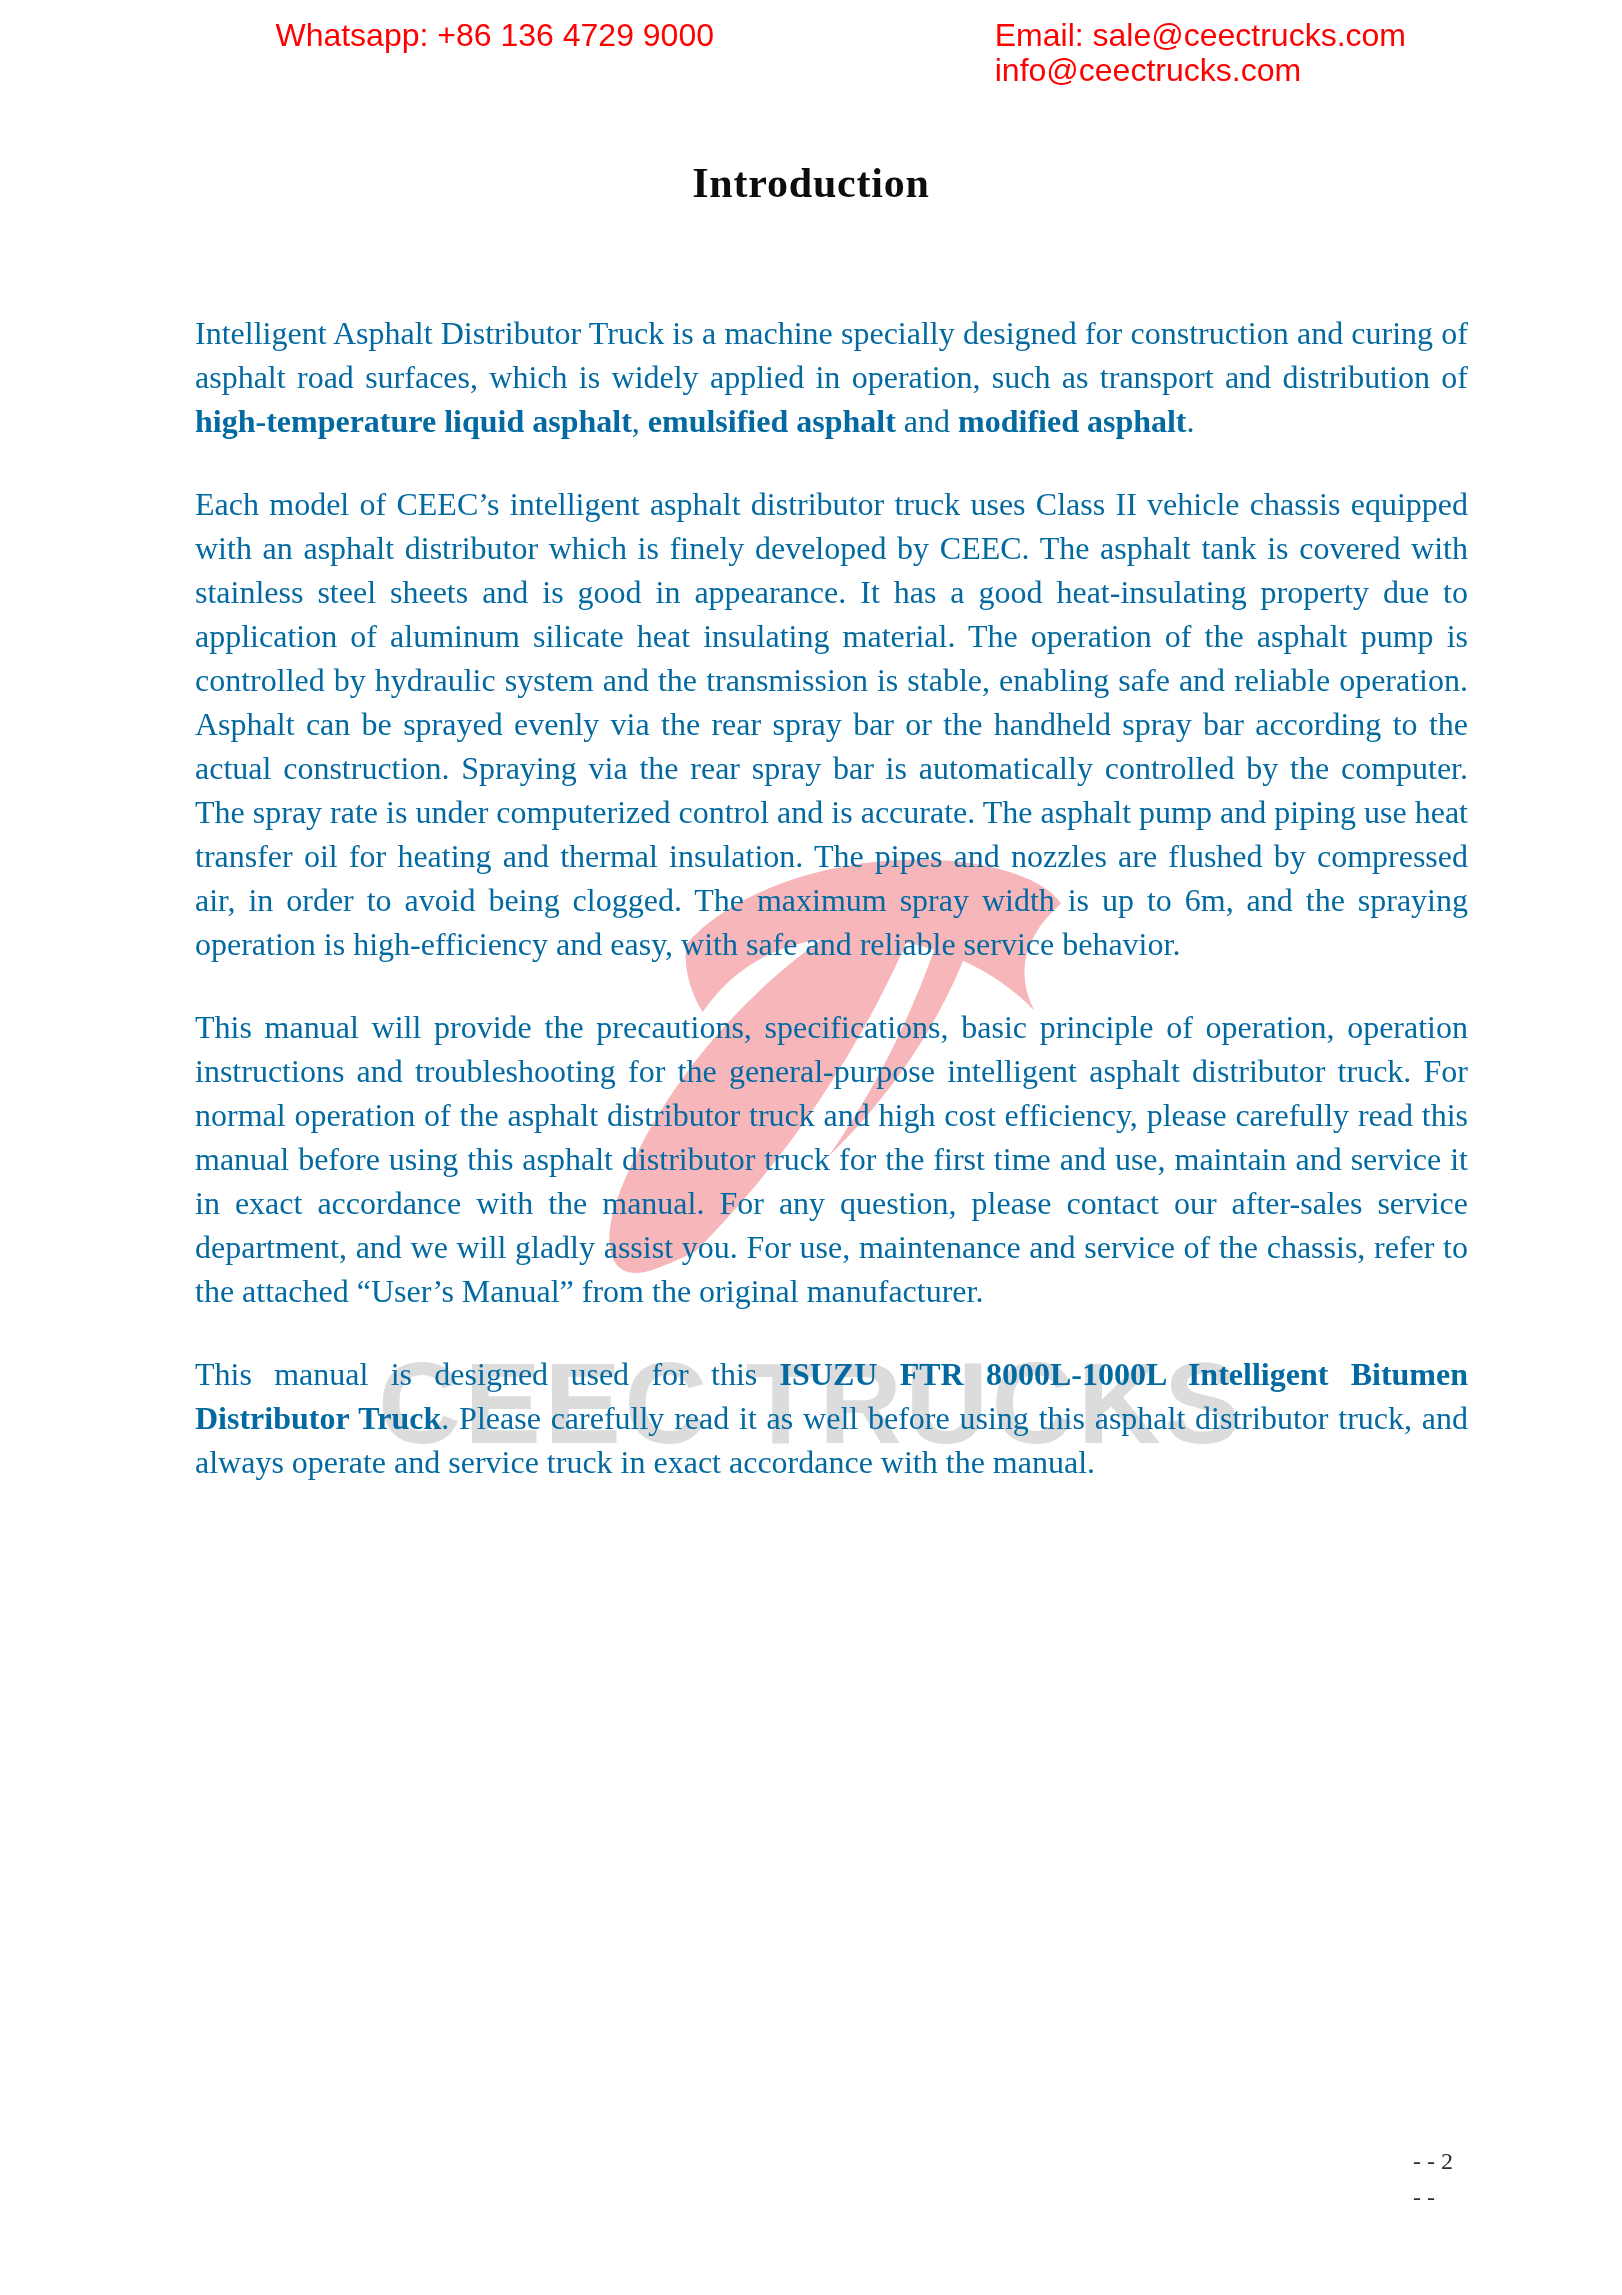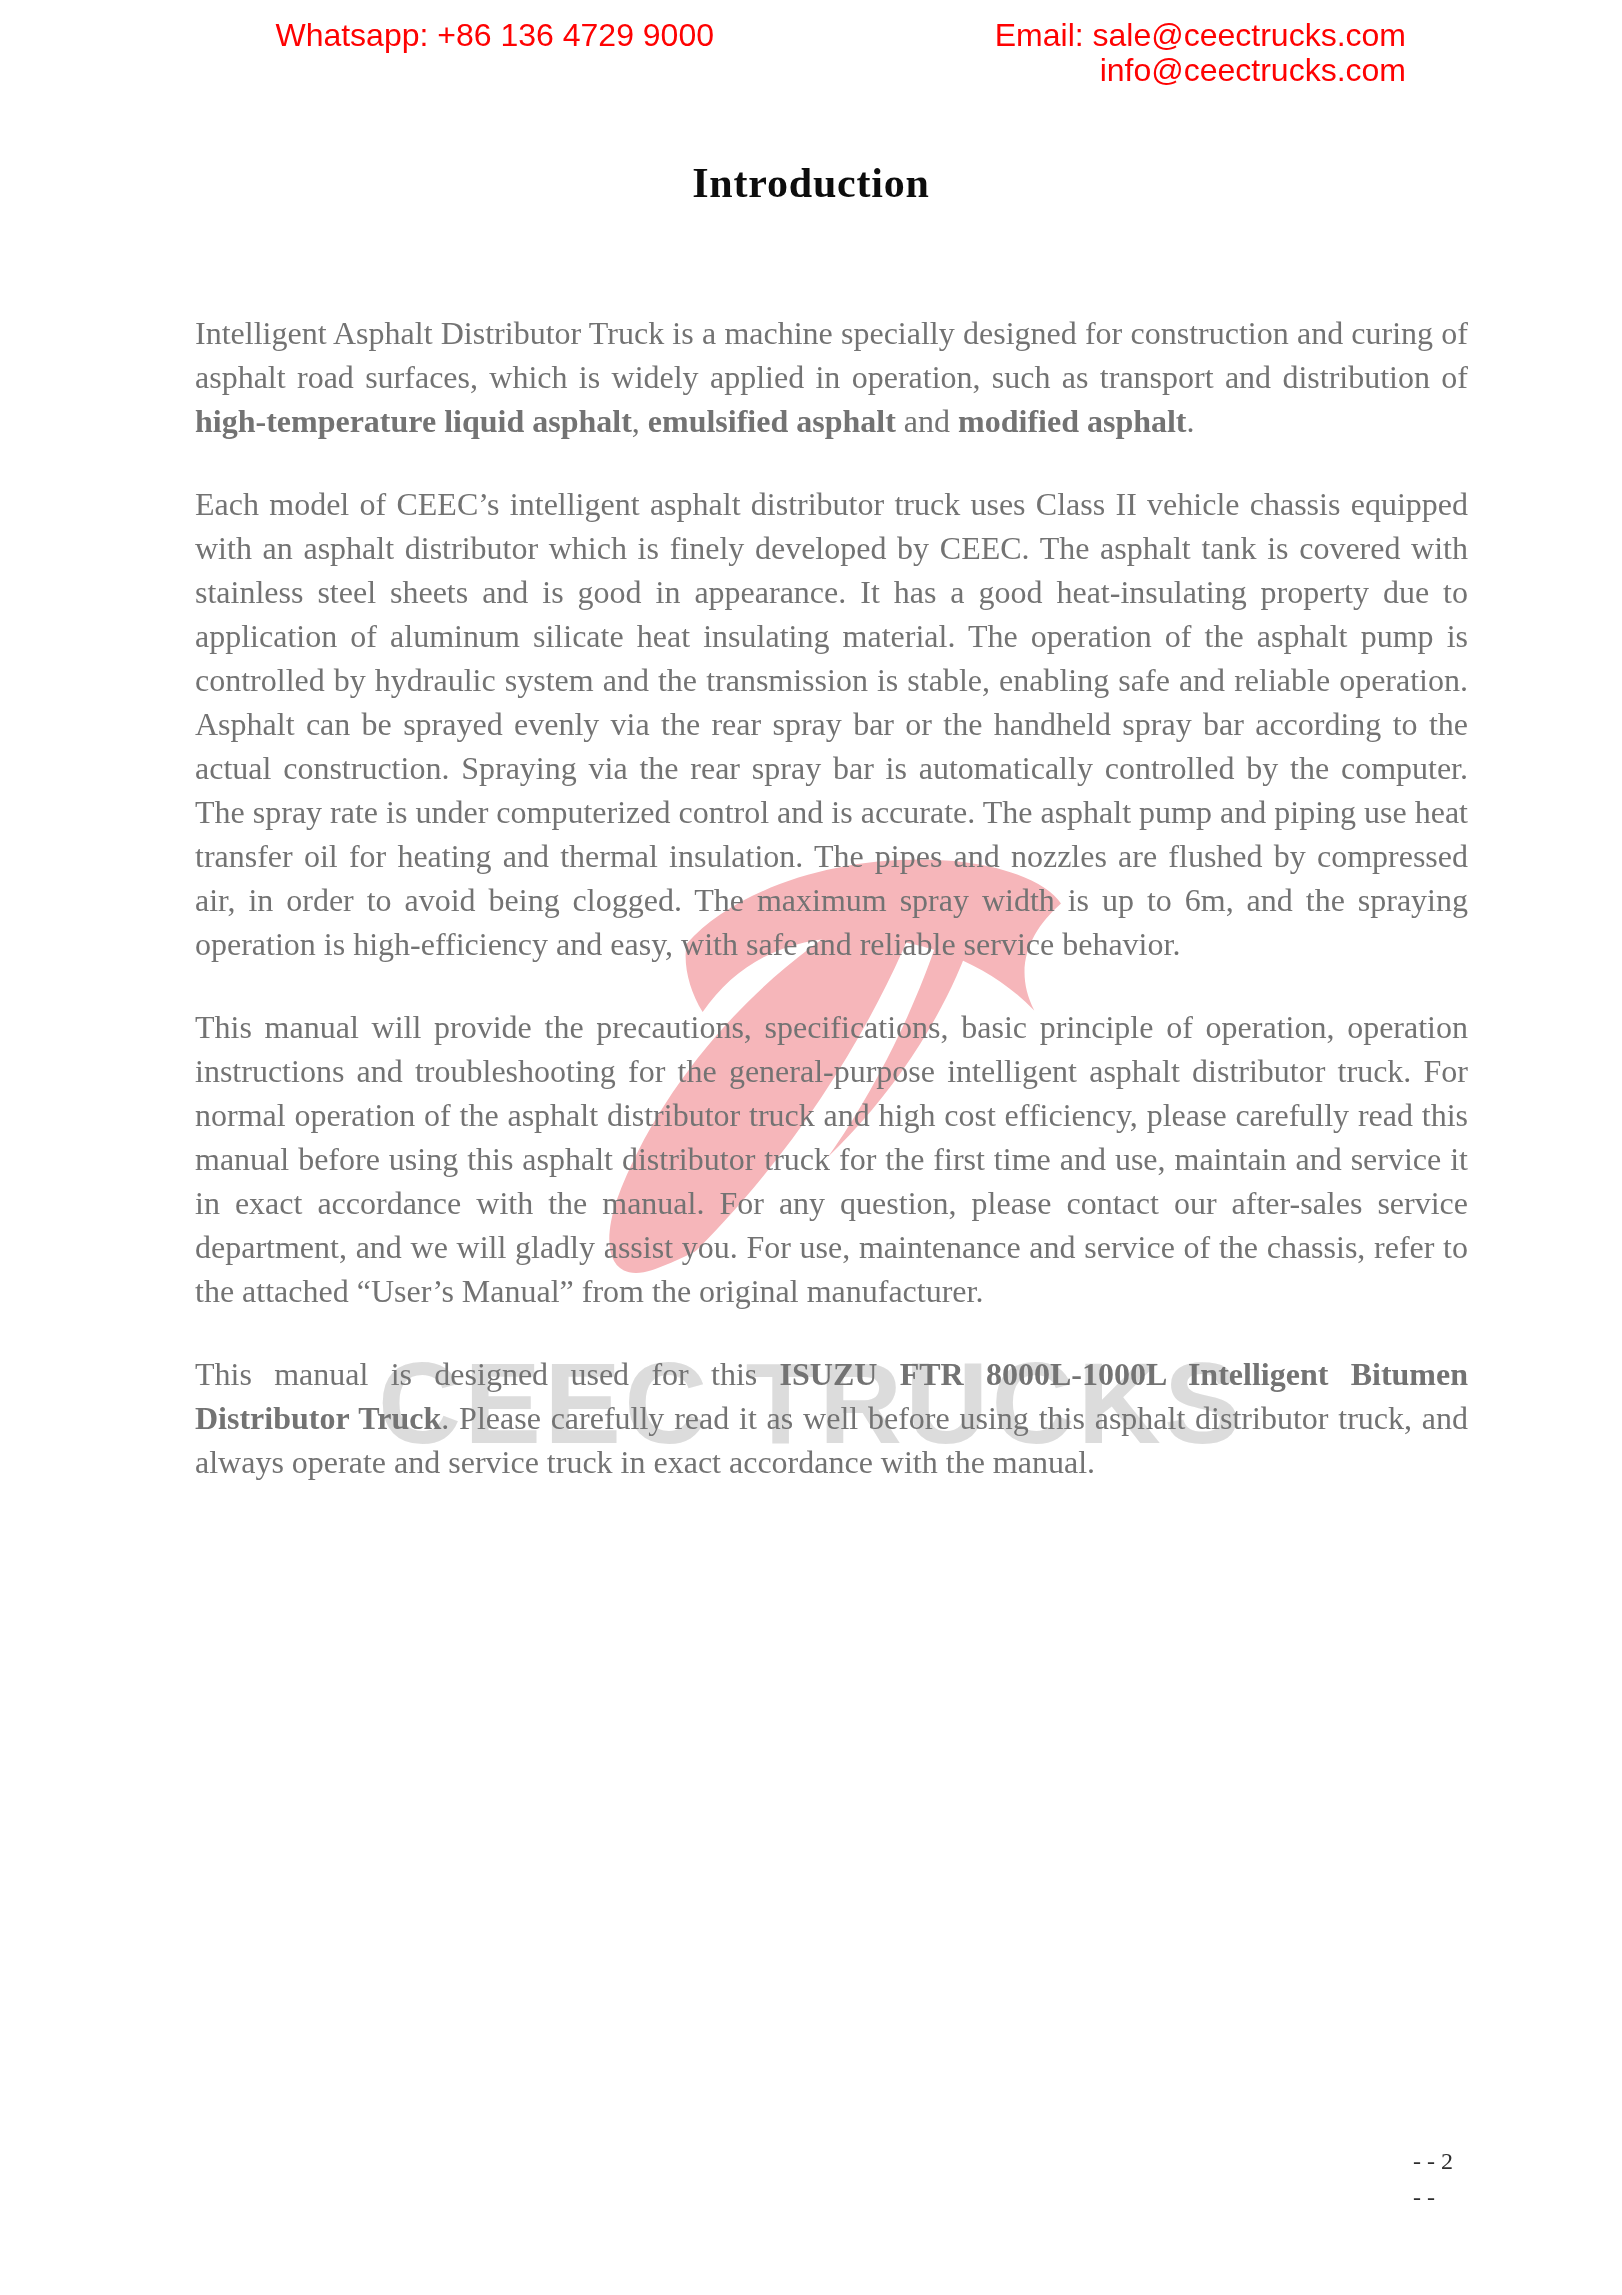--- a/index.html
+++ b/index.html
@@ -13,21 +13,21 @@
   }
   
   .hdr {
     position: absolute;
     top: 18px;
     z-index: 2;
     font-family: "Liberation Sans", sans-serif;
     font-size: 32px;
     line-height: 35px;
     color: #fe0202;
-    text-align: right;
+    text-align: left;
     white-space: nowrap;
   }
   .hdr-left  { right: 908px; }
   .hdr-right { right: 216px; }
 
   
   .title {
     position: absolute;
     top: 159px;
     left: 0;
@@ -44,21 +44,21 @@
   
   .bodytext {
     position: absolute;
     left: 195px;
     top: 311px;
     width: 1273px;
     z-index: 2;
     font-size: 32px;
     line-height: 44px;
     text-align: justify;
-    color: #737373;
+    color: #0369a1;
   }
   .para { margin: 0 0 39px 0; }
   .para b { font-weight: bold; }
 
   
   .wm-logo {
     position: absolute;
     left: 534px;
     top: 853px;
     width: 604px;

